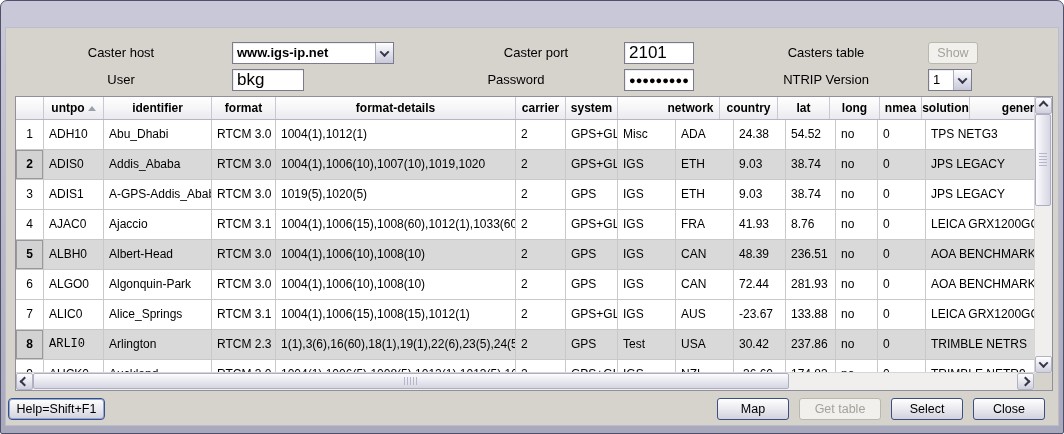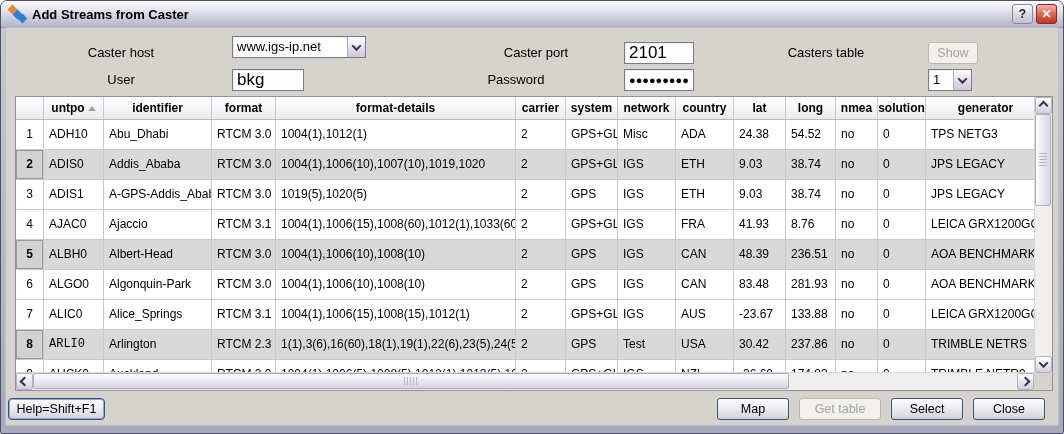--- a/index.html
+++ b/index.html
@@ -82,51 +82,40 @@
     box-shadow:inset 0 0 0 1px #8fa8dc;}
   .footer-btns{position:absolute;right:13px;top:370px;display:flex;gap:10px;}
   .footer-btns .btn{width:72px;}
   .footer-btns .btn.wide{width:82px;}
 </style>
 </head>
 <body>
 
 <div class="window">
 
-  <div class="titlebar">
-    <span class="title-icon">
-        <i class="d1"></i>
-        <i class="d2"></i>
-        <i class="d3"></i>
-      </span>
-    <span class="title-text">Add Streams from Caster</span>
-    <span class="tb-buttons">
-      <span class="tb-btn tb-help">?</span>
-      <span class="tb-btn tb-close">✕</span>
-    </span>
-  </div>
 
   <div class="body">
 
     <div class="flabel" style="left:30px;top:16px;width:170px;">Caster host</div>
-    <div class="combo" style="left:226px;top:8px;width:134px;">
+    <div class="combo" style="left:226px;top:14px;width:162px;font-weight:bold;">
       <span class="val">www.igs-ip.net</span>
       <span class="cbtn">
           <span class="chev down"></span>
         </span>
     </div>
     <div class="flabel" style="left:440px;top:16px;width:180px;">Caster port</div>
     <input class="tinput" style="left: 618px; top: 14px; width: 70px;" value="2101">
     <div class="flabel" style="left:730px;top:16px;width:180px;">Casters table</div>
     <div class="btn disabled showbtn" style="left:922px;top:14px;">Show</div>
 
     <div class="flabel" style="left:30px;top:43px;width:170px;">User</div>
     <input class="tinput" style="left: 226px; top: 41px; width: 72px;" value="bkg">
     <div class="flabel" style="left:420px;top:43px;width:180px;">Password</div>
     <input class="tinput pw" style="left: 618px; top: 41px; width: 70px;" value="●●●●●●●●●●">
+    <div class="flabel" style="left:730px;top:43px;width:180px;">NTRIP Version</div>
     <div class="combo" style="left:922px;top:41px;width:44px;">
       <span class="val">1</span>
       <span class="cbtn">
           <span class="chev down"></span>
         </span>
     </div>
 
     <div class="table">
       <div class="tmain">
         <div class="thead" id="thead">
@@ -145,21 +134,21 @@
             </div>
             <div class="hcell" style="width: 240px;">
               <span>format-details</span>
             </div>
             <div class="hcell" style="width: 50px;">
               <span>carrier</span>
             </div>
             <div class="hcell" style="width: 52px;">
               <span>system</span>
             </div>
-            <div class="hcell" style="width: 58px;">
+            <div class="hcell" style="width: 58px; margin-left: 44px;">
               <span>network</span>
             </div>
             <div class="hcell" style="width: 58px;">
               <span>country</span>
             </div>
             <div class="hcell" style="width: 52px;">
               <span>lat</span>
             </div>
             <div class="hcell" style="width: 50px;">
               <span>long</span>
@@ -258,21 +247,21 @@
             <div class="trow">
               <div class="cell rownum" style="width: 28px;">6</div>
               <div class="cell" style="width: 60px;">ALGO0</div>
               <div class="cell" style="width: 108px;">Algonquin-Park</div>
               <div class="cell" style="width: 64px;">RTCM 3.0</div>
               <div class="cell" style="width: 240px;">1004(1),1006(10),1008(10)</div>
               <div class="cell" style="width: 50px;">2</div>
               <div class="cell" style="width: 52px;">GPS</div>
               <div class="cell" style="width: 58px;">IGS</div>
               <div class="cell" style="width: 58px;">CAN</div>
-              <div class="cell" style="width: 52px;">83.48</div>
+              <div class="cell" style="width: 52px;">72.44</div>
               <div class="cell" style="width: 50px;">281.93</div>
               <div class="cell" style="width: 42px;">no</div>
               <div class="cell" style="width: 48px;">0</div>
               <div class="cell" style="width: 120px; flex: 1 1 0%; min-width: 120px;">AOA BENCHMARK</div>
             </div>
             <div class="trow">
               <div class="cell rownum" style="width: 28px;">7</div>
               <div class="cell" style="width: 60px;">ALIC0</div>
               <div class="cell" style="width: 108px;">Alice_Springs</div>
               <div class="cell" style="width: 64px;">RTCM 3.1</div>

